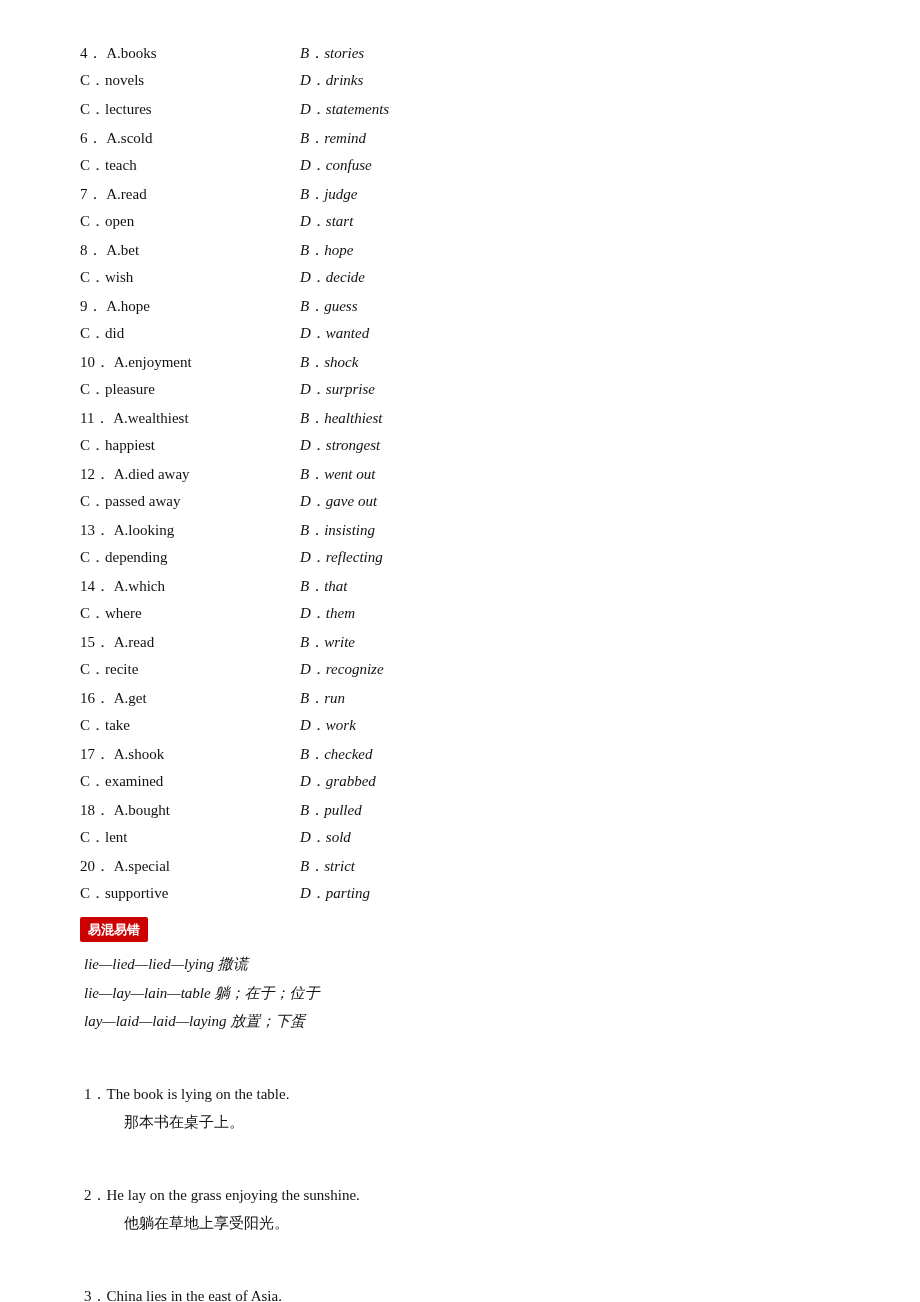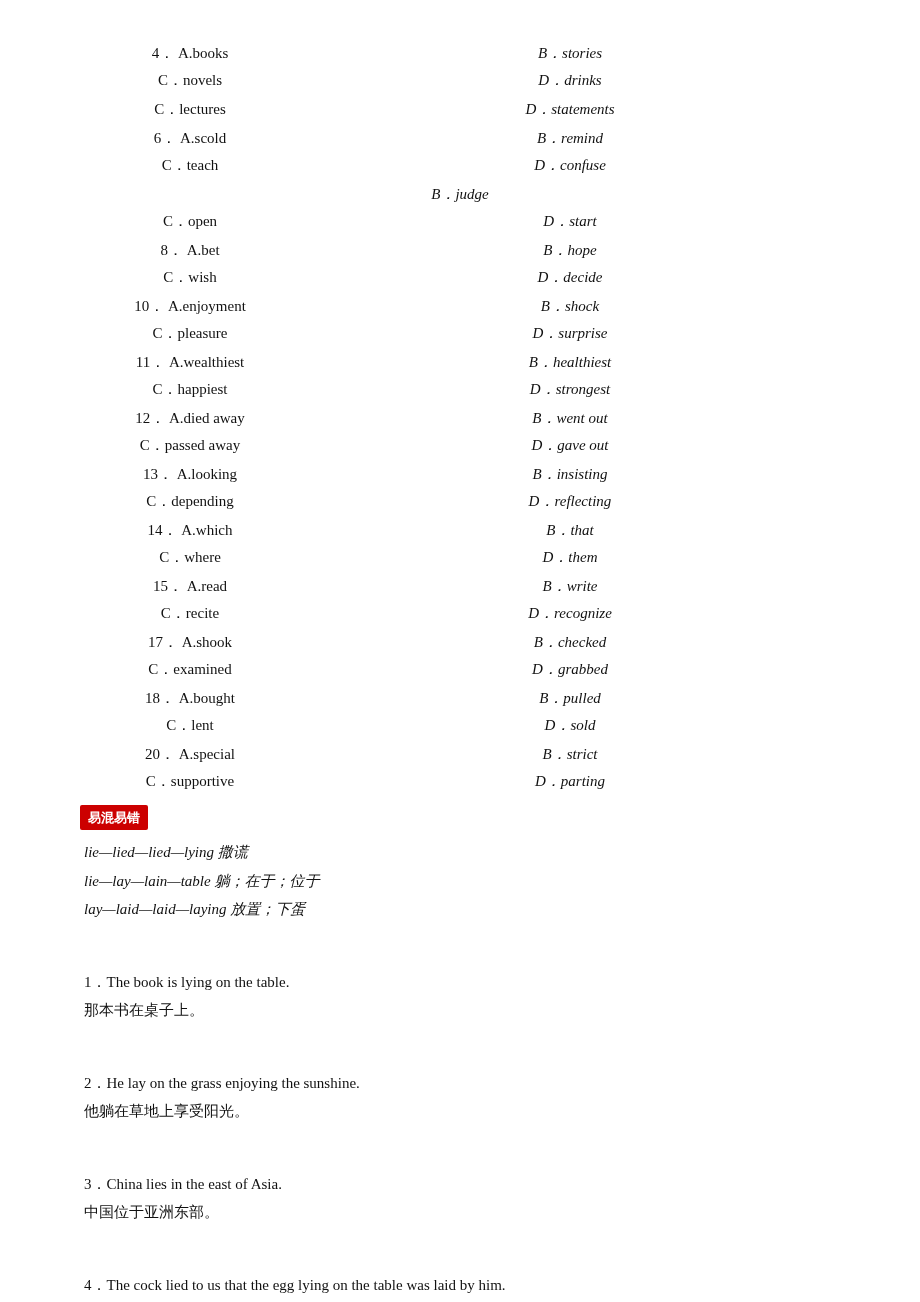--- a/index.html
+++ b/index.html
@@ -10,21 +10,20 @@
     body {
       background: #fff;
       font-family: "SimSun", "宋体", serif;
       font-size: 15px;
       color: #111;
       padding: 40px 80px;
       line-height: 1.8;
     }
     .question-block {
       margin-bottom: 2px;
-      text-align: center;
     }
     .question-row {
       display: flex;
       margin-bottom: 0px;
     }
     .col-left {
       width: 220px;
       flex-shrink: 0;
     }
     .col-right {
@@ -54,20 +53,21 @@
     .example-section {
       margin-top: 4px;
       padding-left: 4px;
     }
     .example-en {
       line-height: 1.9;
       margin-top: 44px;
     }
     .example-zh {
       line-height: 1.9;
+      margin-left: 40px;
     }
   </style>
 </head>
 <body>
 
 
 
 
 <div>
 <div class="question-block">
@@ -91,39 +91,50 @@
         <div class="col-left">6．&nbsp;A.scold</div>
         <div class="col-right">B．remind</div>
       </div>
       <div class="question-row">
         <div class="col-left">C．teach</div>
         <div class="col-right">D．confuse</div>
       </div>
     </div>
     <div class="question-block">
       <div class="question-row">
+        <div class="col-left">7．&nbsp;A.read</div>
         <div class="col-right">B．judge</div>
       </div>
       <div class="question-row">
         <div class="col-left">C．open</div>
         <div class="col-right">D．start</div>
       </div>
     </div>
     <div class="question-block">
       <div class="question-row">
         <div class="col-left">8．&nbsp;A.bet</div>
         <div class="col-right">B．hope</div>
       </div>
       <div class="question-row">
         <div class="col-left">C．wish</div>
         <div class="col-right">D．decide</div>
       </div>
     </div>
     <div class="question-block">
       <div class="question-row">
+        <div class="col-left">9．&nbsp;A.hope</div>
+        <div class="col-right">B．guess</div>
+      </div>
+      <div class="question-row">
+        <div class="col-left">C．did</div>
+        <div class="col-right">D．wanted</div>
+      </div>
+    </div>
+    <div class="question-block">
+      <div class="question-row">
         <div class="col-left">10．&nbsp;A.enjoyment</div>
         <div class="col-right">B．shock</div>
       </div>
       <div class="question-row">
         <div class="col-left">C．pleasure</div>
         <div class="col-right">D．surprise</div>
       </div>
     </div>
     <div class="question-block">
       <div class="question-row">
@@ -166,20 +177,30 @@
       </div>
     </div>
     <div class="question-block">
       <div class="question-row">
         <div class="col-left">15．&nbsp;A.read</div>
         <div class="col-right">B．write</div>
       </div>
       <div class="question-row">
         <div class="col-left">C．recite</div>
         <div class="col-right">D．recognize</div>
+      </div>
+    </div>
+    <div class="question-block">
+      <div class="question-row">
+        <div class="col-left">16．&nbsp;A.get</div>
+        <div class="col-right">B．run</div>
+      </div>
+      <div class="question-row">
+        <div class="col-left">C．take</div>
+        <div class="col-right">D．work</div>
       </div>
     </div>
     <div class="question-block">
       <div class="question-row">
         <div class="col-left">17．&nbsp;A.shook</div>
         <div class="col-right">B．checked</div>
       </div>
       <div class="question-row">
         <div class="col-left">C．examined</div>
         <div class="col-right">D．grabbed</div>

